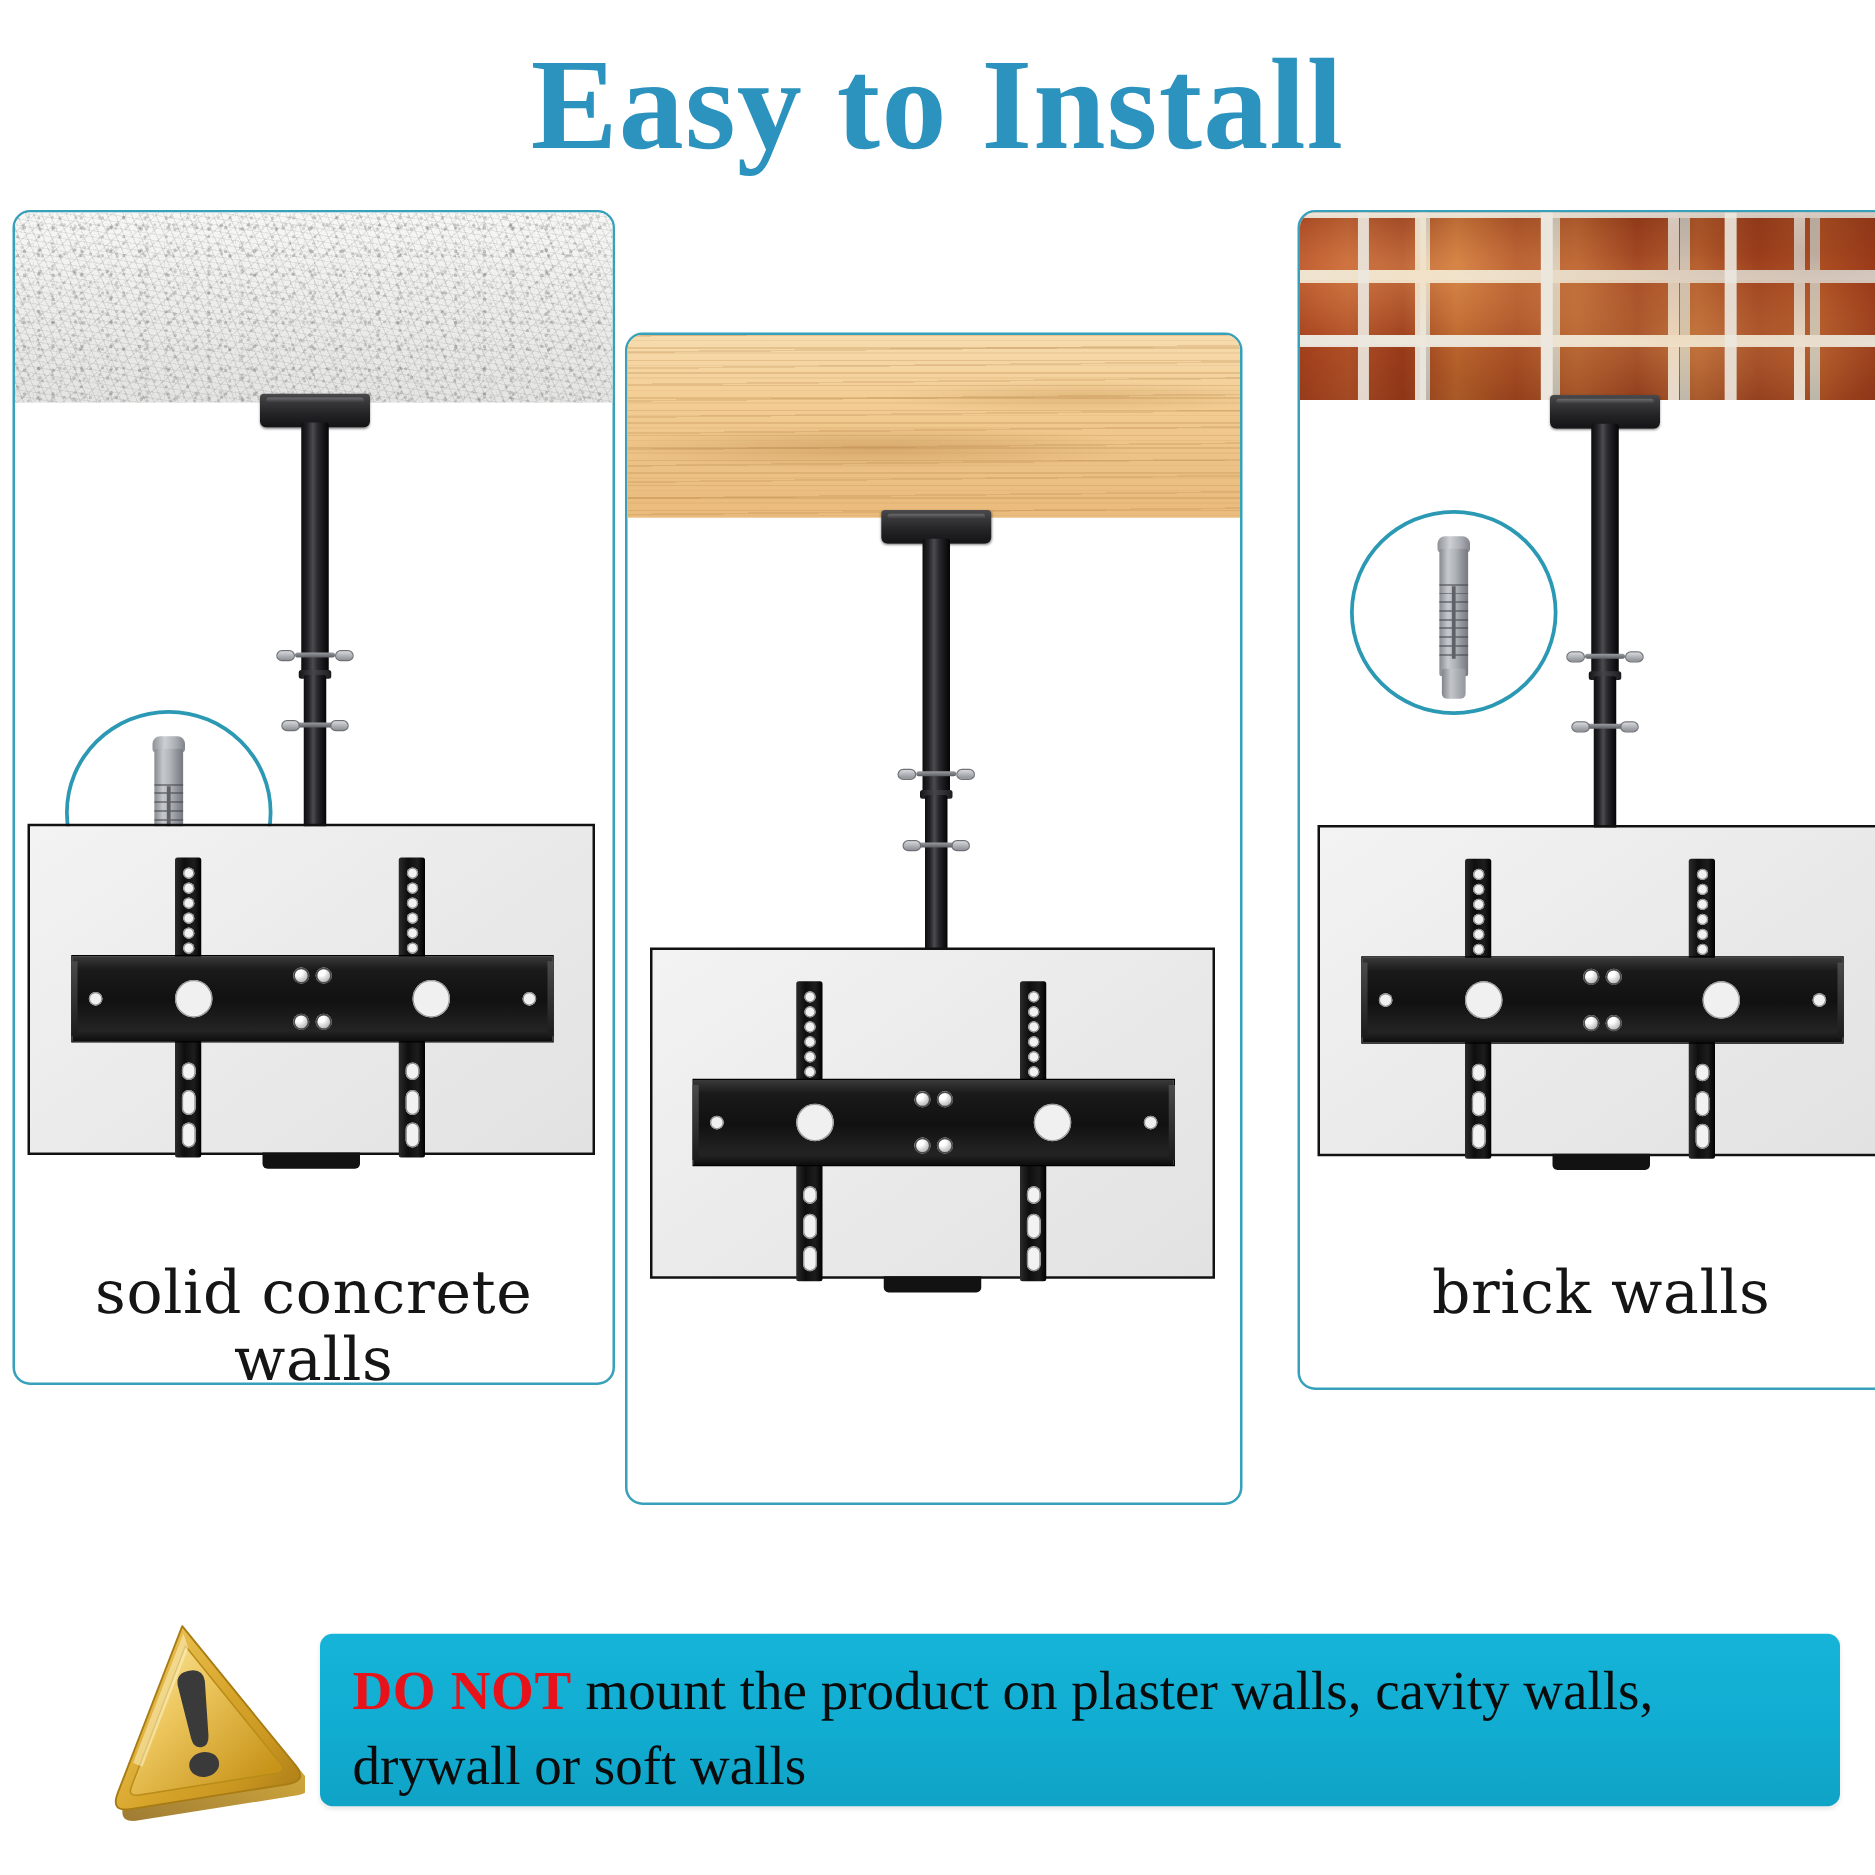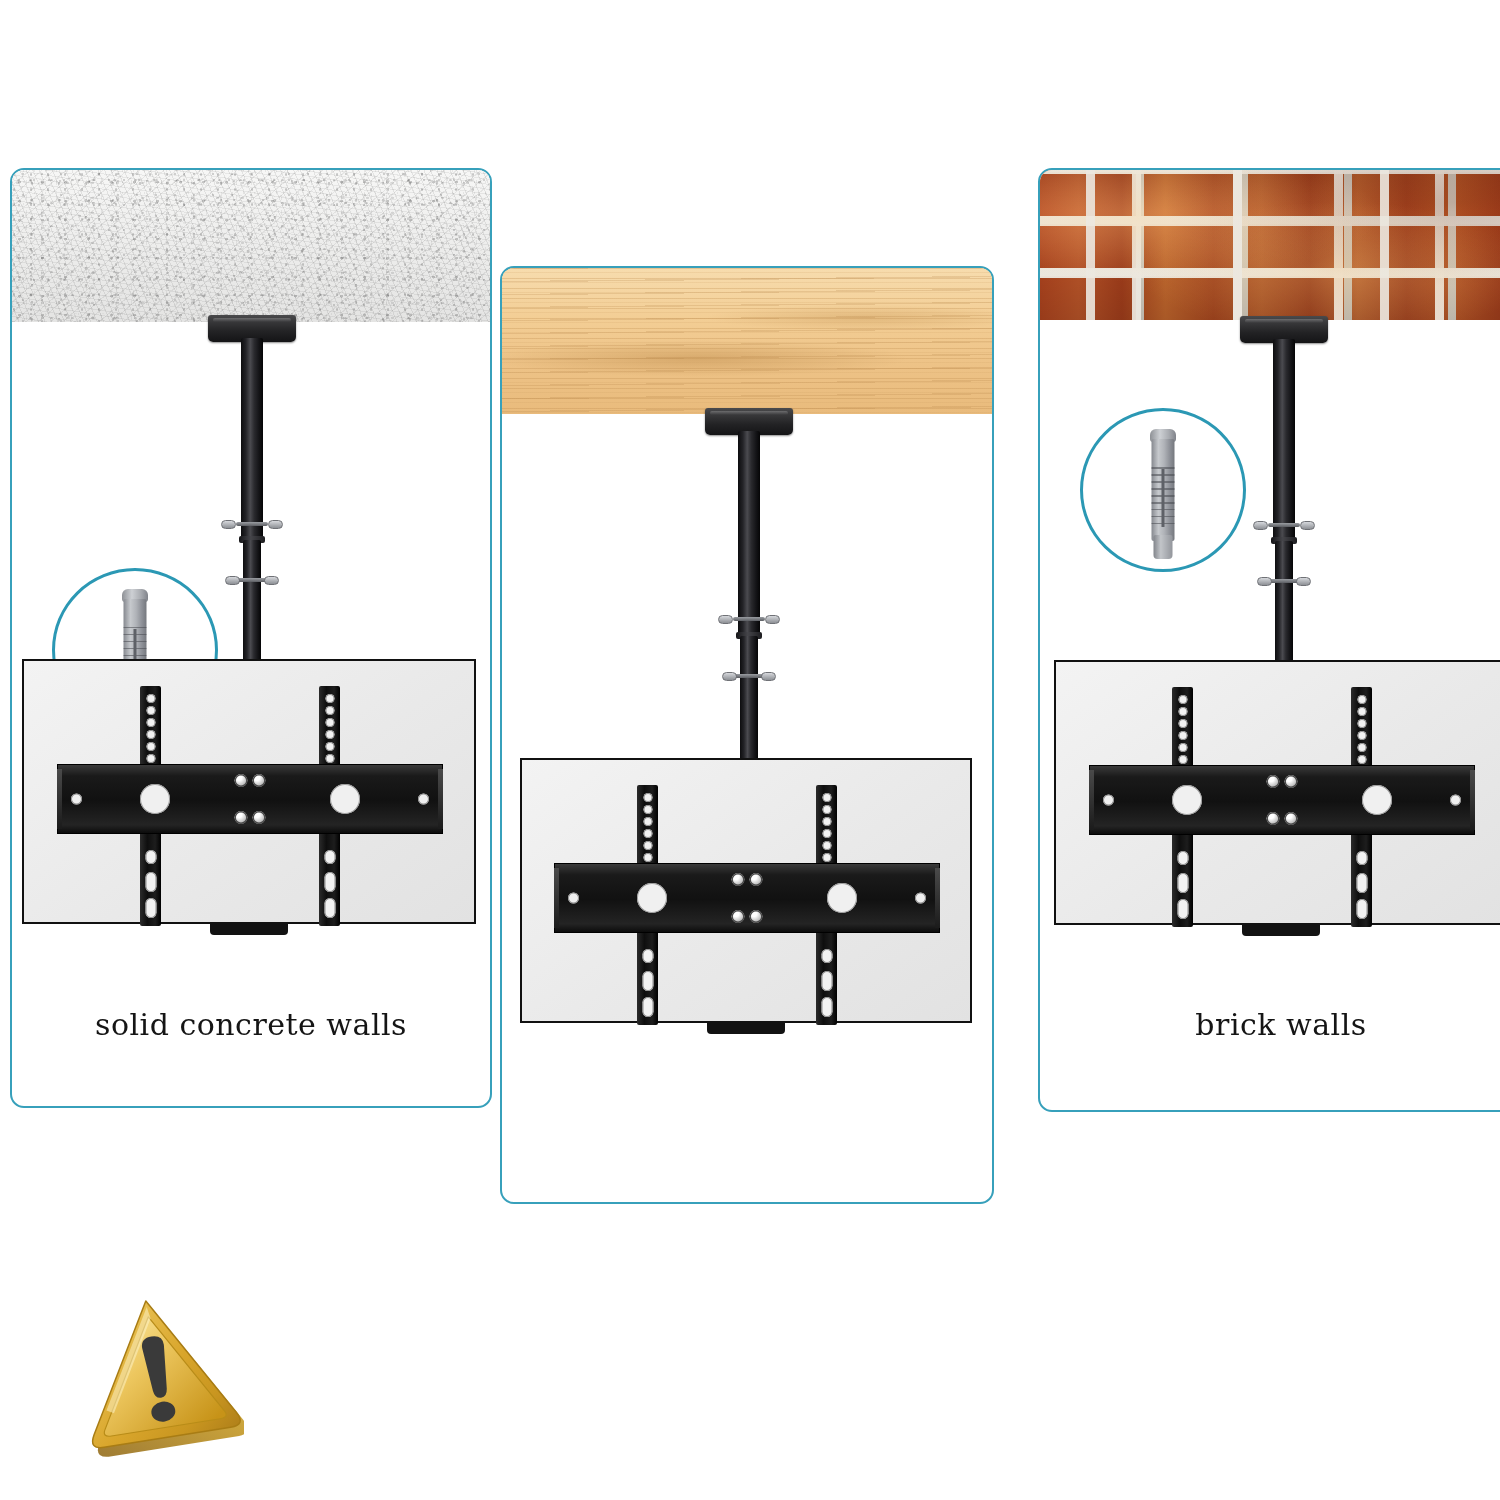--- a/index.html
+++ b/index.html
@@ -268,21 +268,21 @@
     width: 19px;
     border-radius: 2px 2px 4px 4px;
     background: linear-gradient(90deg,#82858b,#c2c5c9 38%,#93969c 100%);
   }
 
   
   .caption {
     position: absolute; width: 100%; text-align: center;
     font-family: "DejaVu Serif", "Liberation Serif", serif;
     font-weight: 400;
-    font-size: 30px;
+    font-size: 48px;
     line-height: 1.12;
     color: #151515;
     letter-spacing: .5px;
   }
 
   
   .warn-icon {
     position: absolute; left: 72px; top: 1286px;
     width: 172px; height: 176px;
   }
@@ -305,20 +305,21 @@
     color: #e8131a;
     font-weight: 700;
     letter-spacing: .5px;
   }
 </style>
 </head>
 <body>
 
 <div class="page">
 
+  <div class="title">Easy to Install</div>
 
   <div class="panel" id="panel-concrete">
 
     <div class="ceiling concrete"></div>
 
     <div class="anchor-circle" style="left:40px; top:398px; width:166px; height:164px;">
       <div class="anchor" style="top:18px; height:128px; width:30px;">
         <div class="head"></div>
         <div class="body" style="top:10px; height:102px;"></div>
         <div class="ribs" style="top:38px; height:62px;"></div>
@@ -581,14 +582,19 @@
         <path d="M86 30 L146 134 Q151 142 141 142 L31 142 Q21 142 26 134 Z" fill="url(#goldB)" stroke="#b88c18" stroke-width="1.2" stroke-linejoin="round"></path>
 
         <path d="M86 20 L30 116 L37 120 L88 32 Z" fill="#fdf3c4" opacity="0.55"></path>
 
         <path d="M86 50 q11 0 11 10 l-4 44 q-1 8 -7 8 q-6 0 -7 -8 l-4 -44 q0 -10 11 -10 Z" fill="#3a3a3a"></path>
         <ellipse cx="86" cy="126" rx="12" ry="10" fill="#3a3a3a"></ellipse>
       </g>
     </svg>
   </div>
 
+  <div class="warn-banner">
+    <div class="warn-text">
+      <span class="donot">DO NOT</span><span> mount the product on plaster walls, cavity walls, drywall or soft walls</span>
+    </div>
+  </div>
 
 </div>
 
 </body></html>

